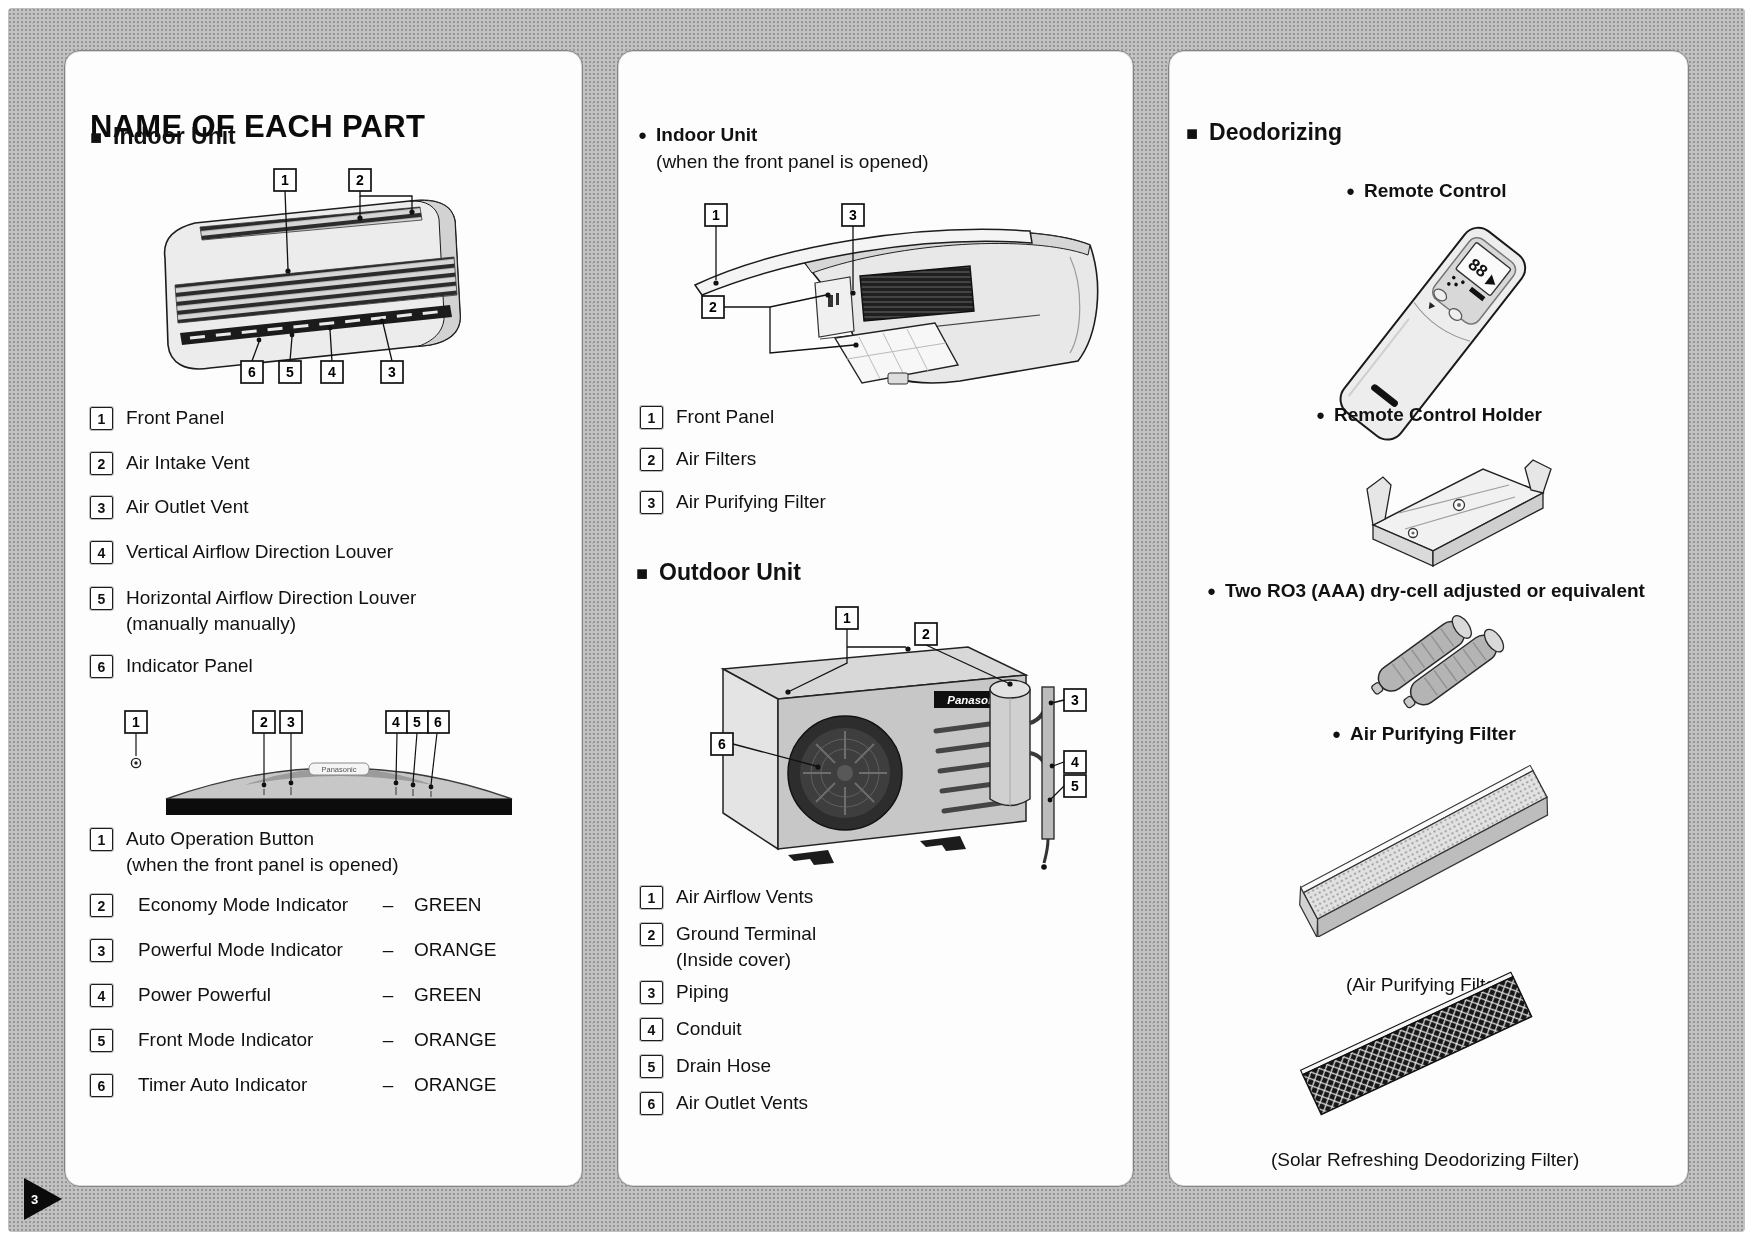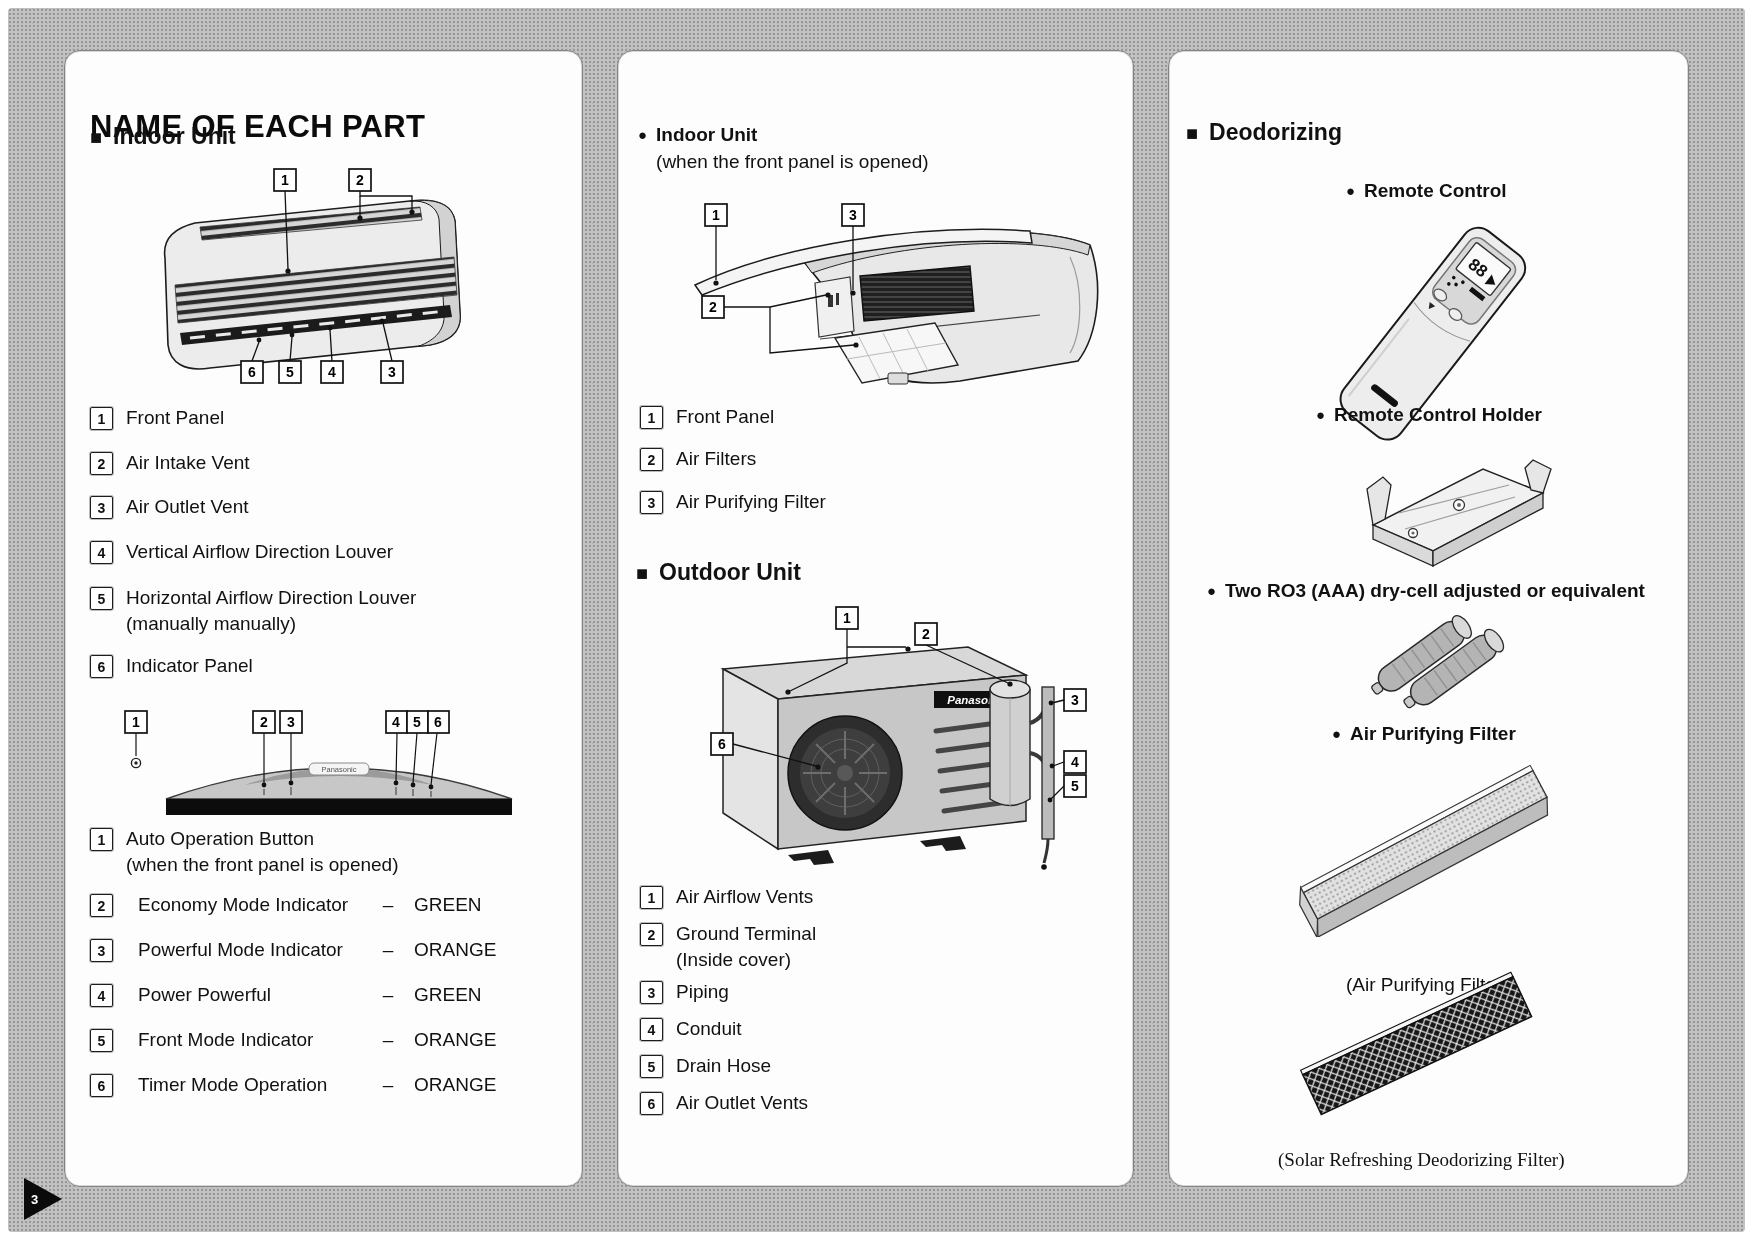--- a/index.html
+++ b/index.html
@@ -190,21 +190,21 @@
       <span>GREEN</span>
       </div>
     <div class="row" style="left:25px;top:978px;">
       <span class="numbox">5</span>
       <span class="lblfix">Front Mode Indicator</span>
       <span class="dash">–</span>
       <span>ORANGE</span>
       </div>
     <div class="row" style="left:25px;top:1023px;">
       <span class="numbox">6</span>
-      <span class="lblfix">Timer Mode Operation</span>
+      <span class="lblfix">Timer Auto Indicator</span>
       <span class="dash">–</span>
       <span>ORANGE</span>
       </div>
   </div>
 
   <div class="panel" style="left:617px;width:515px;">
     <div class="abs bhead" style="left:20px;top:73px;">
       <span class="bu">●</span>
       <span><span>Indoor Unit</span>
         <div class="sub">(when the front panel is opened)</div></span>
@@ -494,18 +494,18 @@
           <rect width="9" height="9" fill="#161616"></rect>
           <path d="M0,4.5 L4.5,0 M4.5,9 L9,4.5 M0,4.5 L4.5,9 M4.5,0 L9,4.5" stroke="#ededed" stroke-width="1.1" fill="none"></path>
         </pattern>
       </defs>
       <g transform="rotate(-25 127 92)">
         <polygon points="14,66 246,66 246,71 14,71" fill="#f6f6f6" stroke="#111" stroke-width="1.1"></polygon>
         <rect x="14" y="71" width="232" height="44" fill="url(#latF2)" stroke="#111" stroke-width="1.5"></rect>
       </g>
     </svg>
 
-    <div class="abs cap" style="left:109px;top:1098px;font-family:Liberation Serif, serif;">(Solar Refreshing Deodorizing Filter)</div>
+    <div class="abs cap" style="left:102px;top:1098px;">(Solar Refreshing Deodorizing Filter)</div>
   </div>
 
   <div class="abs pgtri" style="left:24px;top:1178px;"></div>
   <div class="abs pgnum" style="left:31px;top:1192px;">3</div>
 </div>
 
 </body></html>

